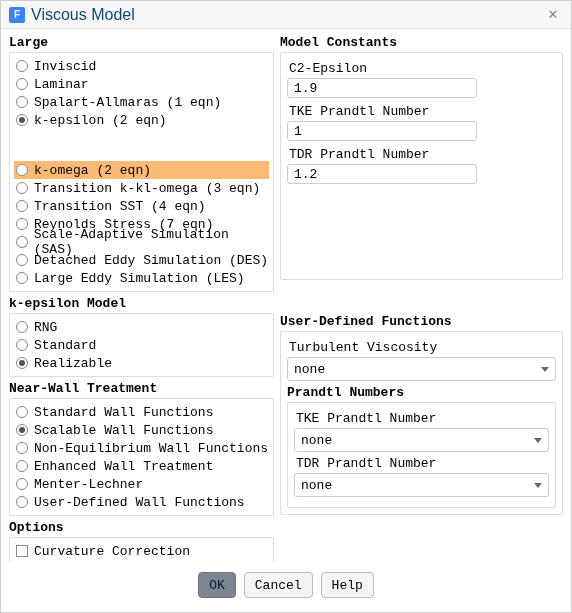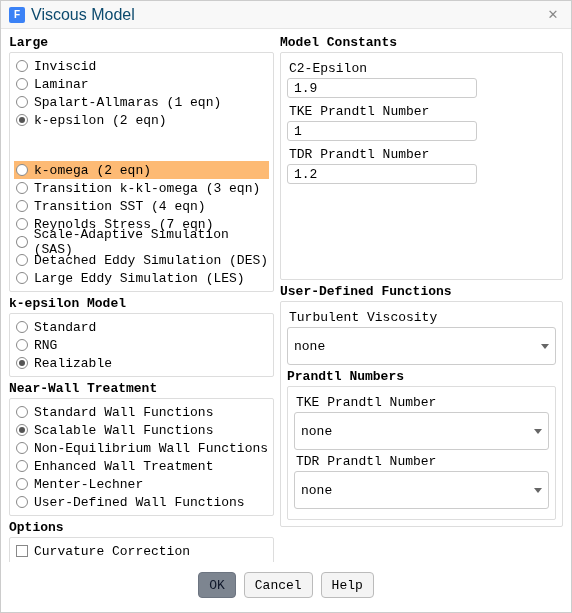--- a/index.html
+++ b/index.html
@@ -124,21 +124,21 @@
     padding: 6px 6px 6px 6px;
     min-height: 228px;
   }
   .udf-box {
     border: 1px solid #ddd;
     border-radius: 2px;
     padding: 6px;
   }
   .dropdown {
     width: 100%;
-    height: 38px;
+    height: 24px;
     border: 1px solid #ccc;
     border-radius: 3px;
     background: #fff;
     display: flex;
     align-items: center;
     justify-content: space-between;
     padding: 0 6px;
     cursor: pointer;
     font-family: "Courier New", monospace;
     font-size: 13px;
@@ -244,25 +244,25 @@
               <span>Large Eddy Simulation (LES)</span>
             </div>
           </div>
       </div>
 
       <div class="group">
         <div class="group-title">k-epsilon Model</div>
         <div class="group-box" id="kepsilon-options">
             <div class="radio-row">
               <span class="radio"></span>
+              <span>RNG</span>
+            </div>
+            <div class="radio-row">
+              <span class="radio"></span>
               <span>Standard</span>
-            </div>
-            <div class="radio-row">
-              <span class="radio"></span>
-              <span>RNG</span>
             </div>
             <div class="radio-row">
               <span class="radio checked"></span>
               <span>Realizable</span>
             </div>
           </div>
       </div>
 
       <div class="group">
         <div class="group-title">Near-Wall Treatment</div>
@@ -310,21 +310,21 @@
 
     </div>
 
     <div class="col col-right">
 
       <div class="group">
         <div class="group-title">Model Constants</div>
         <div class="constants-box" id="constants-fields"><div class="field-label">C2-Epsilon</div><input class="text-input" value="1.9" style=""><div class="field-label">TKE Prandtl Number</div><input class="text-input" value="1" style=""><div class="field-label">TDR Prandtl Number</div><input class="text-input" value="1.2" style=""></div>
       </div>
 
-      <div class="group" style="">
+      <div class="group" style="margin-top:30px">
         <div class="group-title">User-Defined Functions</div>
         <div class="udf-box">
           <div class="field-label">Turbulent Viscosity</div>
           <div class="dropdown">
             <span>none</span>
             <span class="caret"></span>
           </div>
           <div class="subhead">Prandtl Numbers</div>
           <div class="prandtl-inner" id="prandtl-fields">
               <div class="field-label">TKE Prandtl Number</div>

